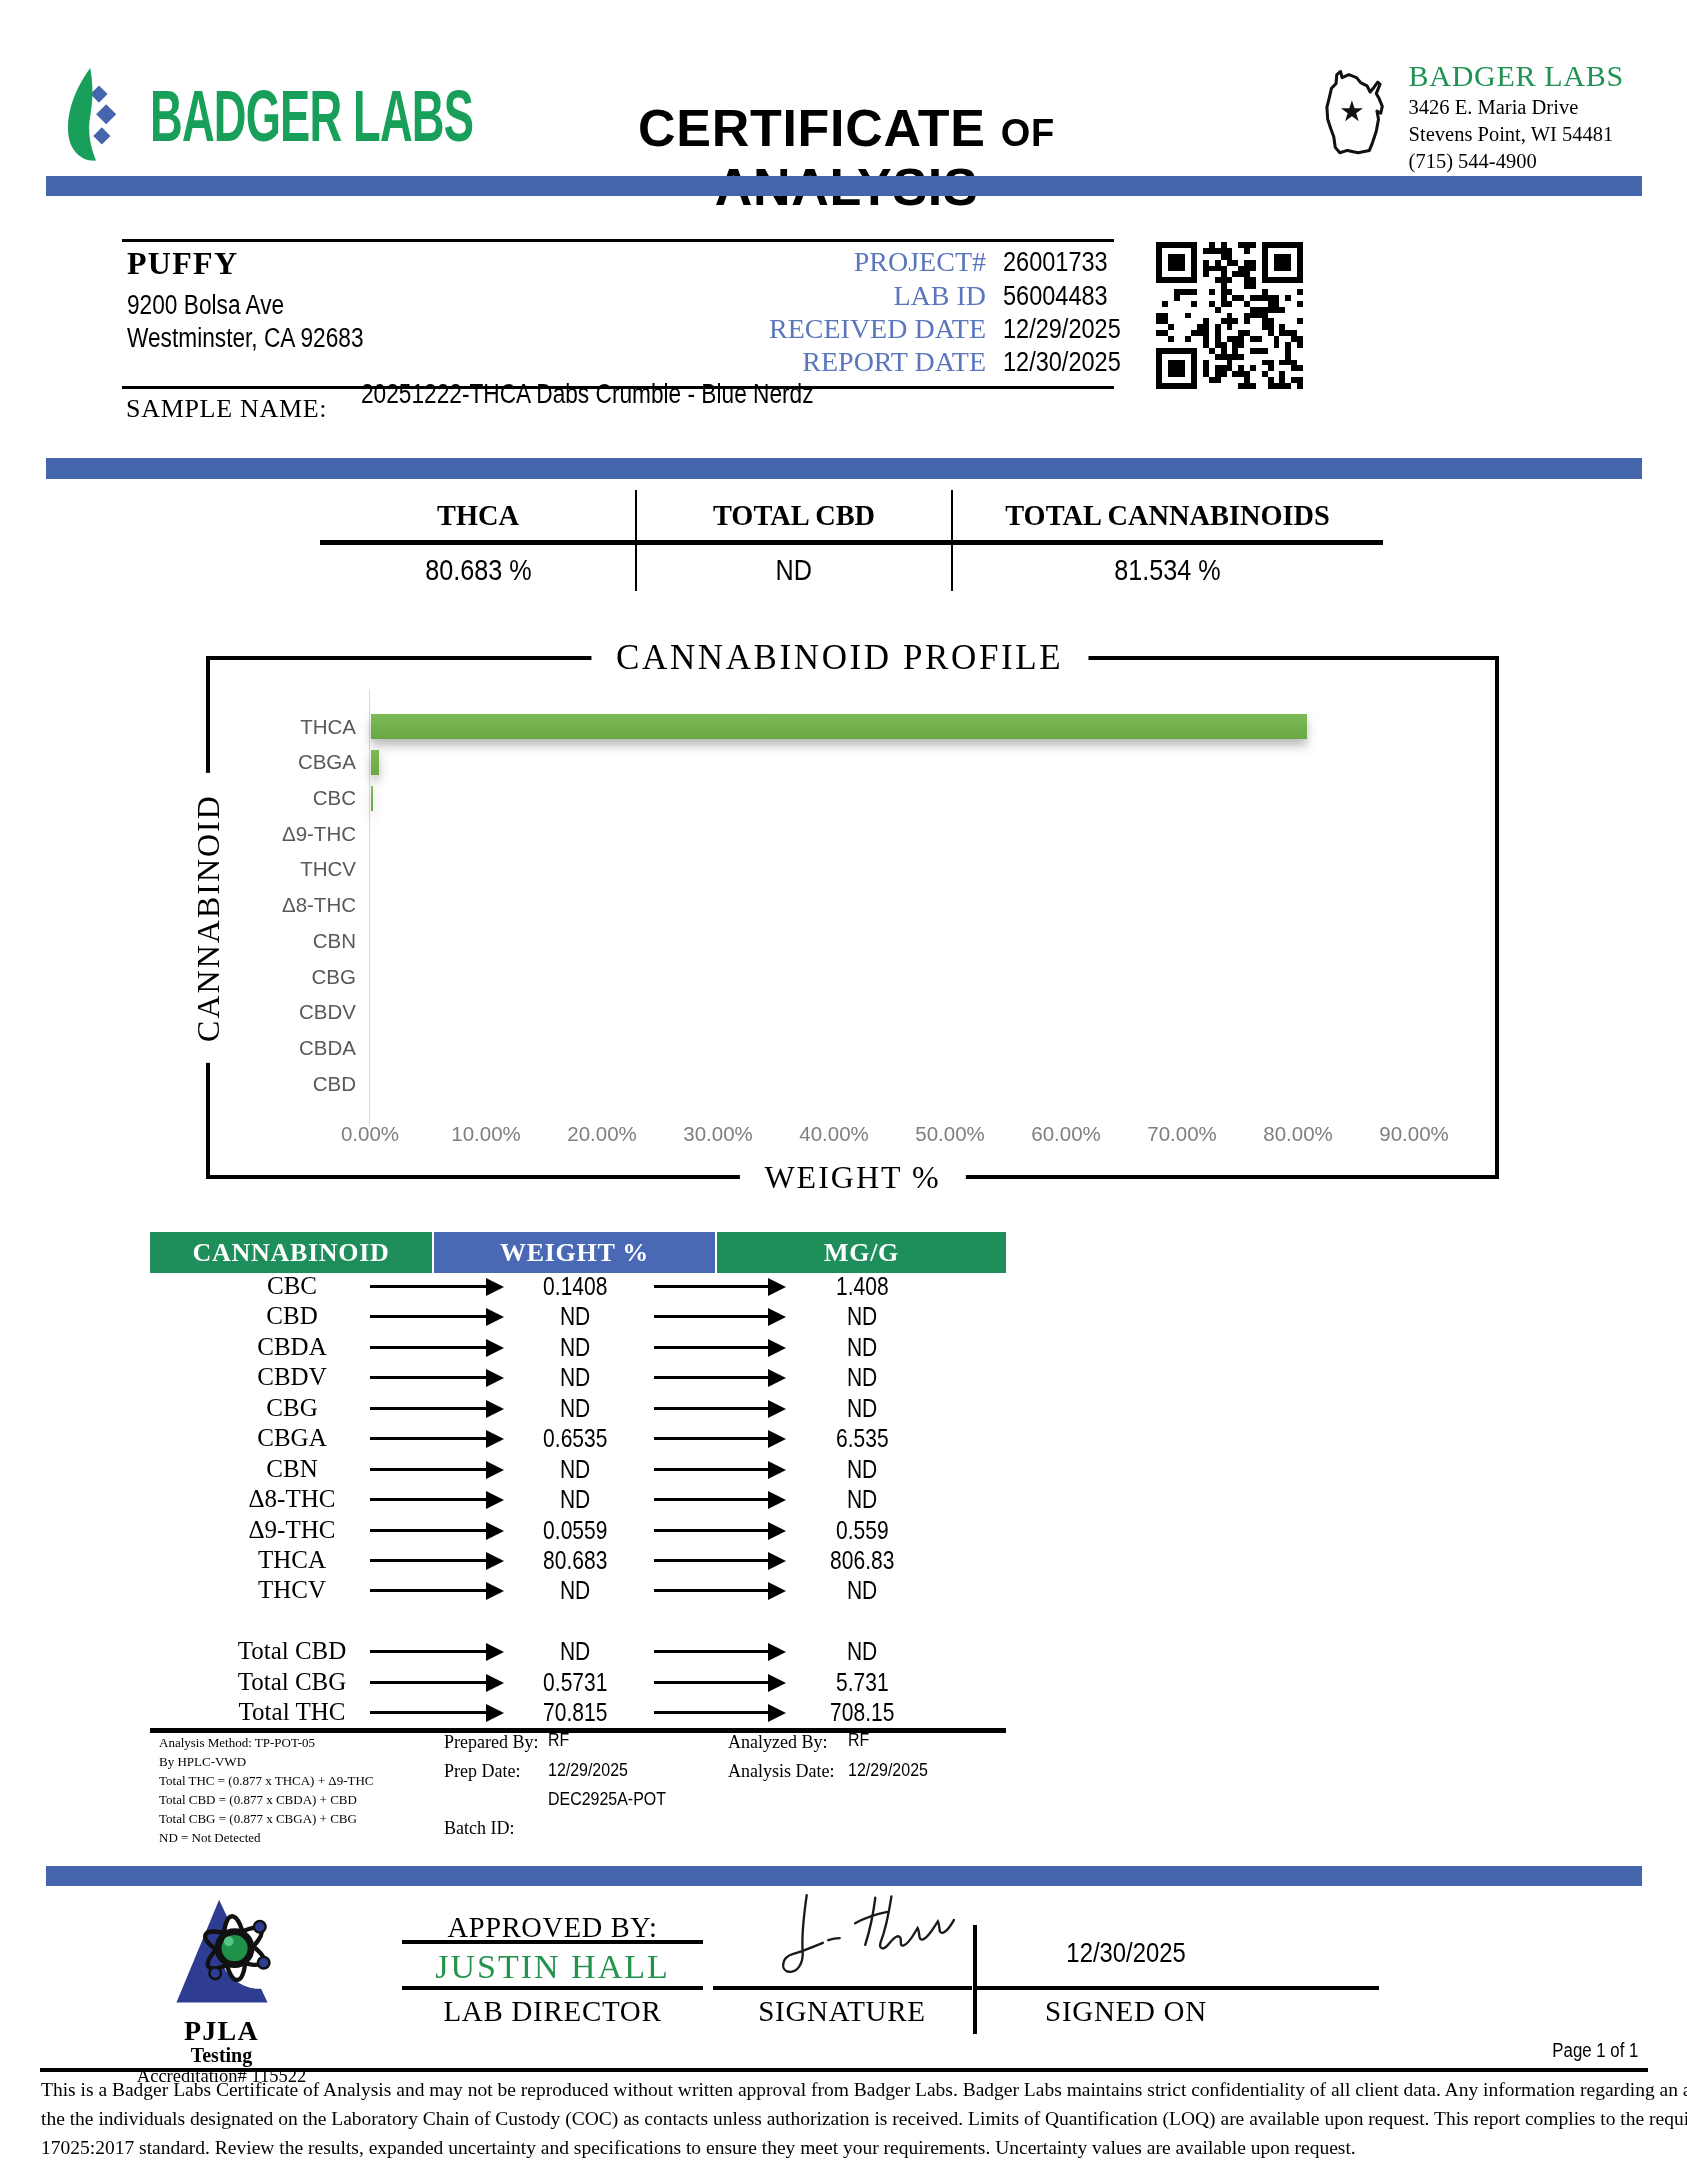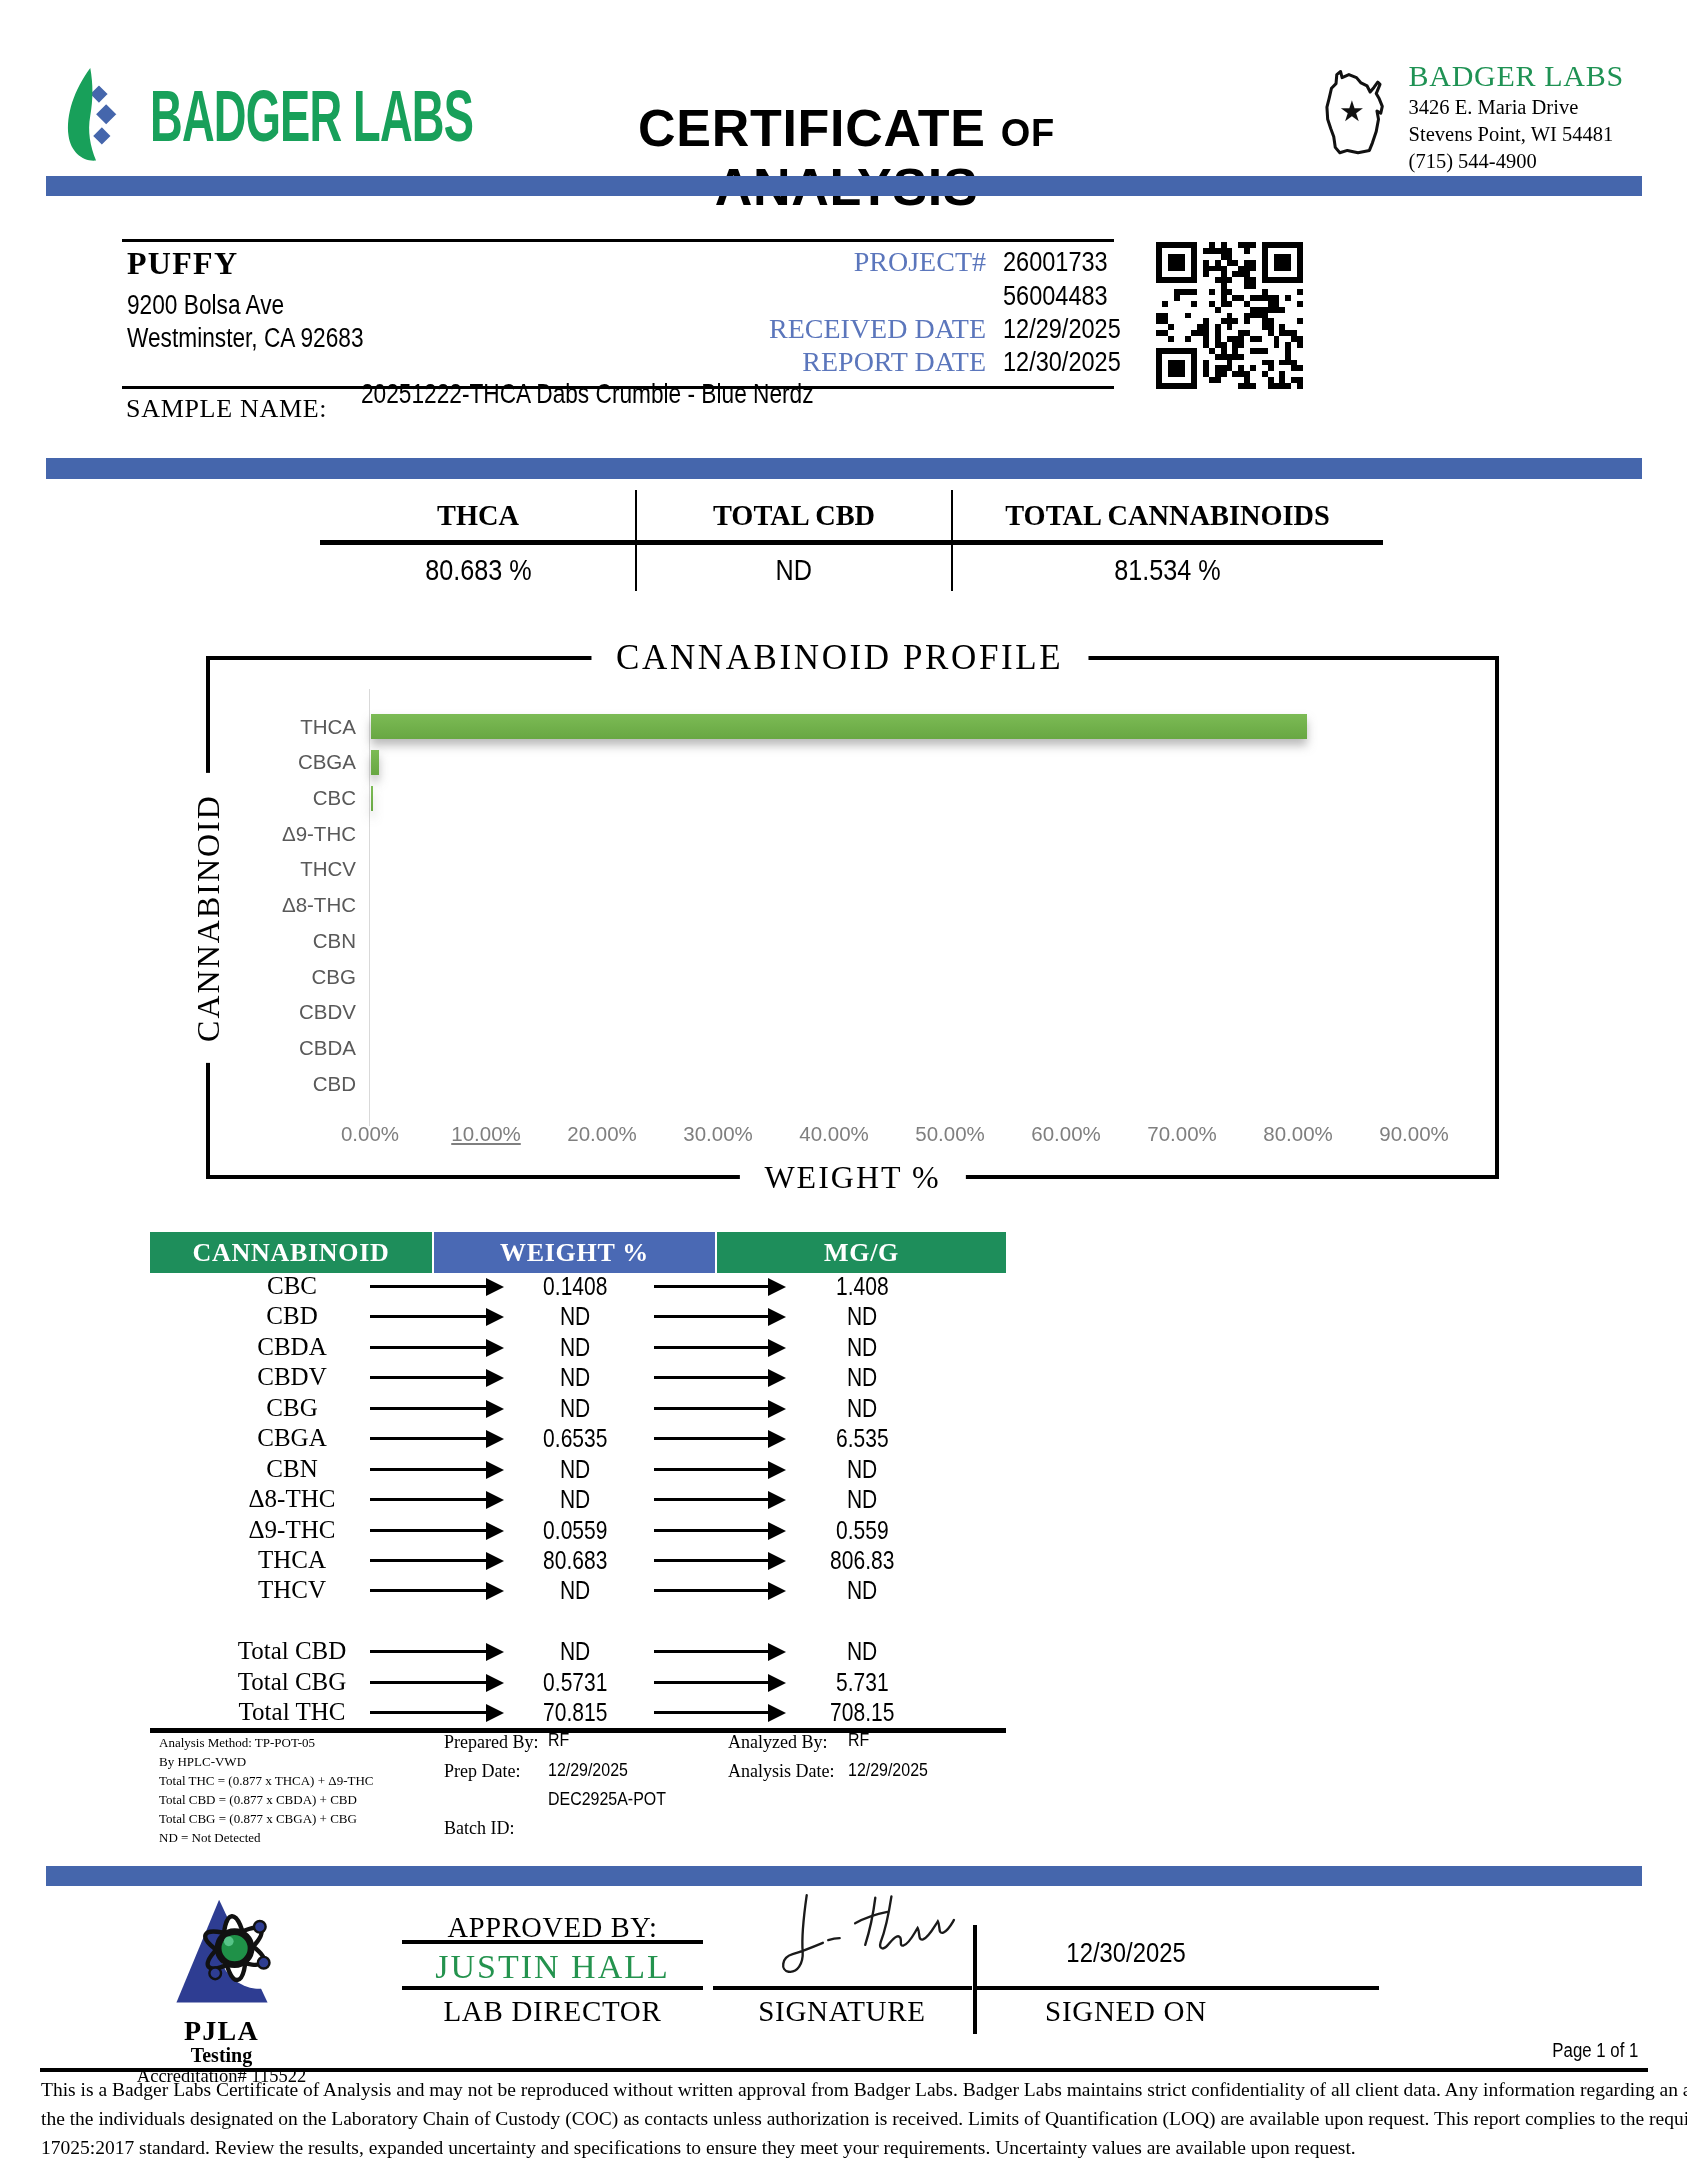--- a/index.html
+++ b/index.html
@@ -157,20 +157,21 @@
   <div class="hbar" id="bar1"></div>
 
   <div class="rule" id="rule1"></div>
 
   <div class="abs" id="client-name">PUFFY</div>
   <div class="abs" id="client-addr1"><span class="cond">9200 Bolsa Ave</span></div>
   <div class="abs" id="client-addr2"><span class="cond">Westminster, CA 92683</span></div>
 
   <div class="f-label" style="top:247px;">PROJECT#</div>
   <div class="f-value" style="top:247px;"><span class="cond">26001733</span></div>
+  <div class="f-label" style="top:281px;">LAB ID</div>
   <div class="f-value" style="top:281px;"><span class="cond">56004483</span></div>
   <div class="f-label" style="top:314px;">RECEIVED DATE</div>
   <div class="f-value" style="top:314px;"><span class="cond">12/29/2025</span></div>
   <div class="f-label" style="top:347px;">REPORT DATE</div>
   <div class="f-value" style="top:347px;"><span class="cond">12/30/2025</span></div>
 
   <div class="abs" id="qr">
     <svg id="qr-svg" viewBox="0 0 25 25" fill="#000">
         <rect x="9" y="0" width="1" height="1"></rect>
         <rect x="11" y="0" width="1" height="1"></rect>
@@ -490,21 +491,21 @@
     <div class="cat" style="top:304px;">CBG</div>
     <div class="cat" style="top:339px;">CBDV</div>
     <div class="cat" style="top:375px;">CBDA</div>
     <div class="cat" style="top:411px;">CBD</div>
 
     <div class="bar" style="top: 54px; width: 936px;"></div>
     <div class="bar" style="top: 90px; width: 7.6px;"></div>
     <div class="bar" style="top: 126px; width: 1.6px;"></div>
 
     <div class="tick" style="left:160px;">0.00%</div>
-    <div class="tick" style="left:276px;text-decoration:underline;">10.00%</div>
+    <div class="tick" style="left:276px;">10.00%</div>
     <div class="tick" style="left:392px;">20.00%</div>
     <div class="tick" style="left:508px;">30.00%</div>
     <div class="tick" style="left:624px;">40.00%</div>
     <div class="tick" style="left:740px;">50.00%</div>
     <div class="tick" style="left:856px;">60.00%</div>
     <div class="tick" style="left:972px;">70.00%</div>
     <div class="tick" style="left:1088px;">80.00%</div>
     <div class="tick" style="left:1204px;">90.00%</div>
   </div>
 

